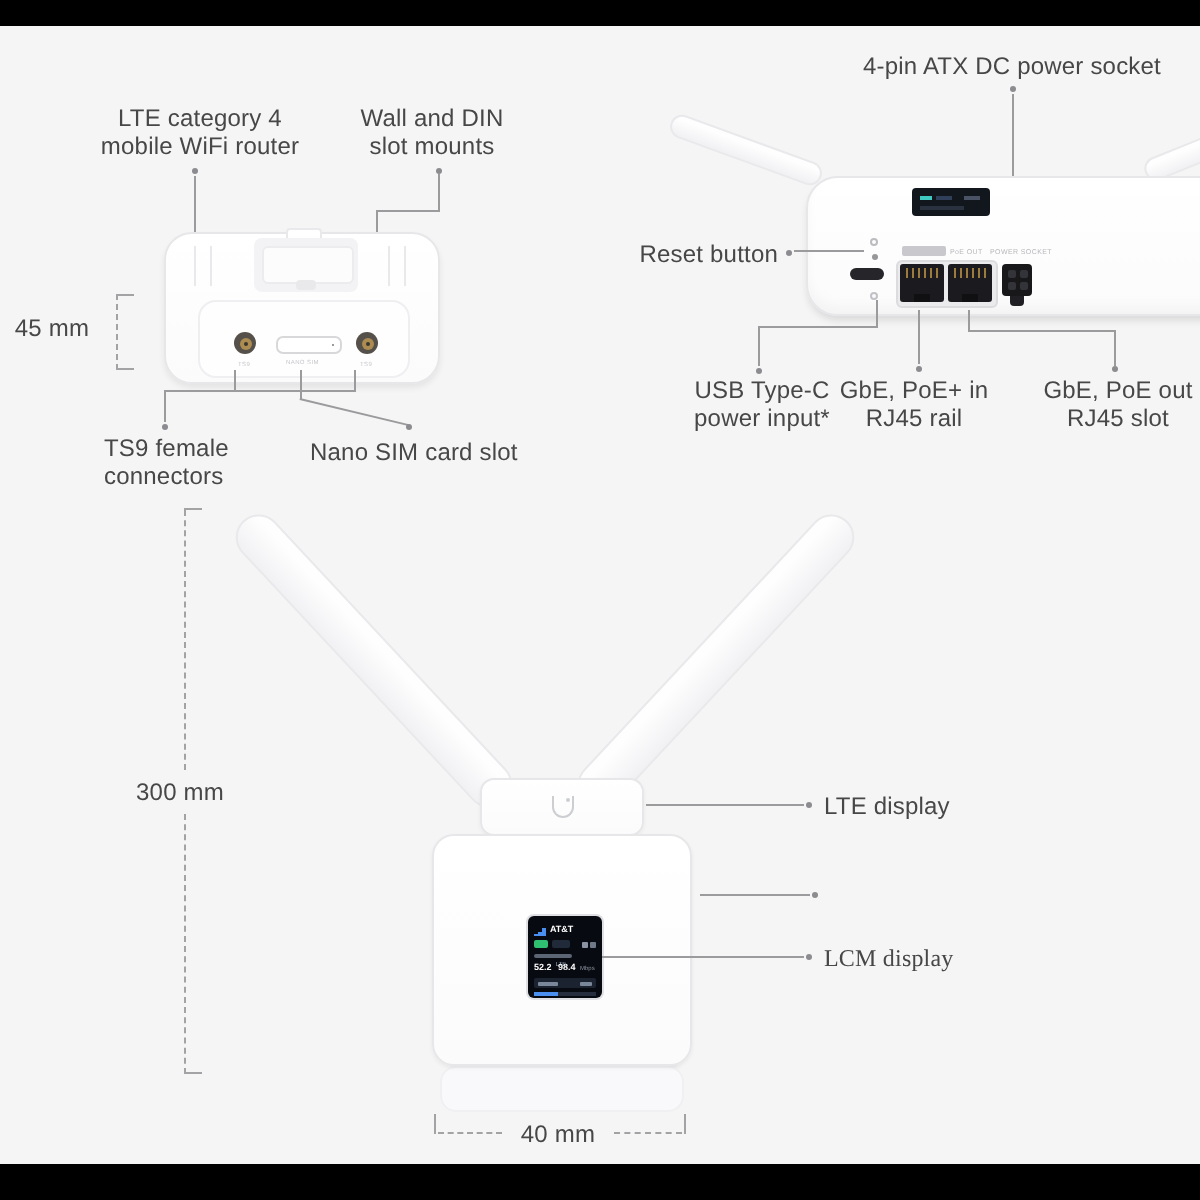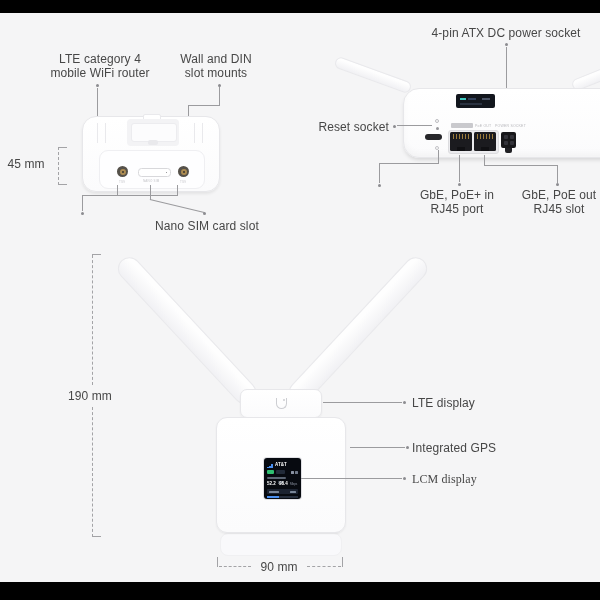--- a/index.html
+++ b/index.html
@@ -90,20 +90,22 @@
     <div class="lbl" style="left:4px;top:129px;width:44px;">45 mm</div>
     <div class="tickh" style="left:58px;top:119px;width:9px;"></div>
     <div class="dashv" style="left:58px;top:119px;height:38px;"></div>
     <div class="tickh" style="left:58px;top:156px;width:9px;"></div>
 
     <div class="line" style="left:117px;top:157px;width:1px;height:11px;"></div>
     <div class="line" style="left:177px;top:157px;width:1px;height:11px;"></div>
     <div class="line" style="left:82px;top:167px;width:96px;height:1px;"></div>
     <div class="line" style="left:82px;top:167px;width:1px;height:16px;"></div>
     <div class="dot" style="left:80.5px;top:183.5px;"></div>
+    <div class="lbl" style="left:52px;top:189px;width:90px;text-align:left;">TS9 female
+connectors</div>
 
     <div class="line" style="left:150px;top:157px;width:1px;height:15px;"></div>
     <div class="line" style="left:150px;top:171px;width:56px;height:1px;transform:rotate(13.5deg);transform-origin:0 0;"></div>
     <div class="dot" style="left:202.5px;top:183.5px;"></div>
     <div class="lbl" style="left:155px;top:191px;width:100px;text-align:left;white-space:nowrap;">Nano SIM card slot</div>
   </div>
 
   <div class="abs" style="left:0;top:0;width:600px;height:230px;margin-left:36px;">
 
     <div class="lbl" style="left:390px;top:26px;width:160px;">4-pin ATX DC power socket</div>
@@ -144,47 +146,49 @@
 
       <div class="abs" style="left:97px;top:43px;width:15px;height:16px;background:#18181b;border-radius:2px;">
         <div class="abs" style="left:2.5px;top:2.5px;width:4px;height:4px;background:#33333a;border-radius:1px;"></div>
         <div class="abs" style="left:8.5px;top:2.5px;width:4px;height:4px;background:#33333a;border-radius:1px;"></div>
         <div class="abs" style="left:2.5px;top:8.5px;width:4px;height:4px;background:#33333a;border-radius:1px;"></div>
         <div class="abs" style="left:8.5px;top:8.5px;width:4px;height:4px;background:#33333a;border-radius:1px;"></div>
       </div>
       <div class="abs" style="left:101px;top:59px;width:7px;height:5px;background:#202024;border-radius:0 0 2px 2px;"></div>
     </div>
 
-    <div class="lbl" style="left:265px;top:120px;width:88px;text-align:right;white-space:nowrap;">Reset socket</div>
+    <div class="lbl" style="left:265px;top:120px;width:88px;text-align:right;white-space:nowrap;">Reset button</div>
     <div class="dot" style="left:356.5px;top:124.5px;"></div>
     <div class="line" style="left:361px;top:125px;width:35px;height:1px;"></div>
 
     <div class="line" style="left:402px;top:150px;width:1px;height:14px;"></div>
     <div class="line" style="left:343px;top:163px;width:60px;height:1px;"></div>
     <div class="line" style="left:343px;top:163px;width:1px;height:20px;"></div>
     <div class="dot" style="left:341.5px;top:183.5px;"></div>
+    <div class="lbl" style="left:305px;top:188px;width:80px;">USB Type-C
+power input*</div>
 
     <div class="line" style="left:423px;top:155px;width:1px;height:27px;"></div>
     <div class="dot" style="left:421.5px;top:182.5px;"></div>
     <div class="lbl" style="left:381px;top:188px;width:80px;">GbE, PoE+ in
-RJ45 port</div>
+RJ45 rail</div>
 
     <div class="line" style="left:448px;top:155px;width:1px;height:11px;"></div>
     <div class="line" style="left:448px;top:165px;width:74px;height:1px;"></div>
     <div class="line" style="left:521px;top:165px;width:1px;height:18px;"></div>
     <div class="dot" style="left:519.5px;top:182.5px;"></div>
     <div class="lbl" style="left:483px;top:188px;width:80px;">GbE, PoE out
 RJ45 slot</div>
   </div>
 
   <div class="abs" style="left:0;top:230px;width:600px;height:352px;">
 
     <div class="tickh" style="left:92px;top:24px;width:9px;"></div>
     <div class="dashv" style="left:92px;top:25px;height:130px;"></div>
-    <div class="lbl" style="left:64px;top:159px;width:52px;">190 mm</div>
+    <div class="lbl" style="left:64px;top:159px;width:52px;">300 mm</div>
     <div class="dashv" style="left:92px;top:177px;height:130px;"></div>
     <div class="tickh" style="left:92px;top:306px;width:9px;"></div>
 
     <div class="antenna" style="left:91px;top:89px;width:192px;height:23px;border-radius:12px;transform:rotate(47deg);"></div>
     <div class="antenna" style="left:262px;top:89px;width:192px;height:23px;border-radius:12px;transform:rotate(-47deg);"></div>
 
     <div class="device" style="left:240px;top:159px;width:82px;height:29px;border-radius:7px;box-shadow:0 1px 2px rgba(0,0,0,.05);">
       <div style="position:absolute;left:35px;top:8px;width:11px;height:11px;border:1.5px solid #cdced2;border-top:none;border-radius:0 0 6px 6px;box-sizing:border-box;">
         <div style="position:absolute;right:1px;top:1px;width:2px;height:2px;background:#cdced2;border-radius:50%;"></div>
       </div>
@@ -225,26 +229,25 @@
         </div>
       </div>
     </div>
 
     <div class="line" style="left:323px;top:172px;width:79px;height:1px;"></div>
     <div class="dot" style="left:402.5px;top:170.5px;"></div>
     <div class="lbl" style="left:412px;top:166px;width:100px;text-align:left;white-space:nowrap;">LTE display</div>
 
     <div class="line" style="left:350px;top:217px;width:55px;height:1px;"></div>
     <div class="dot" style="left:405.5px;top:215.5px;"></div>
-    <div class="lbl" style="left:412px;top:211px;width:110px;text-align:left;white-space:nowrap;">Integrated GPS</div>
 
     <div class="line" style="left:301px;top:248px;width:101px;height:1px;"></div>
     <div class="dot" style="left:402.5px;top:246.5px;"></div>
     <div class="lbl" style="left:412px;top:242px;width:100px;text-align:left;white-space:nowrap;font-family:Liberation Serif, serif;">LCM display</div>
 
     <div class="tickv" style="left:217px;top:327px;height:10px;"></div>
     <div class="dashh" style="left:219px;top:336px;width:32px;"></div>
-    <div class="lbl" style="left:253px;top:330px;width:52px;">90 mm</div>
+    <div class="lbl" style="left:253px;top:330px;width:52px;">40 mm</div>
     <div class="dashh" style="left:307px;top:336px;width:34px;"></div>
     <div class="tickv" style="left:342px;top:327px;height:10px;"></div>
   </div>
 
 </div>
 
 </body></html>

